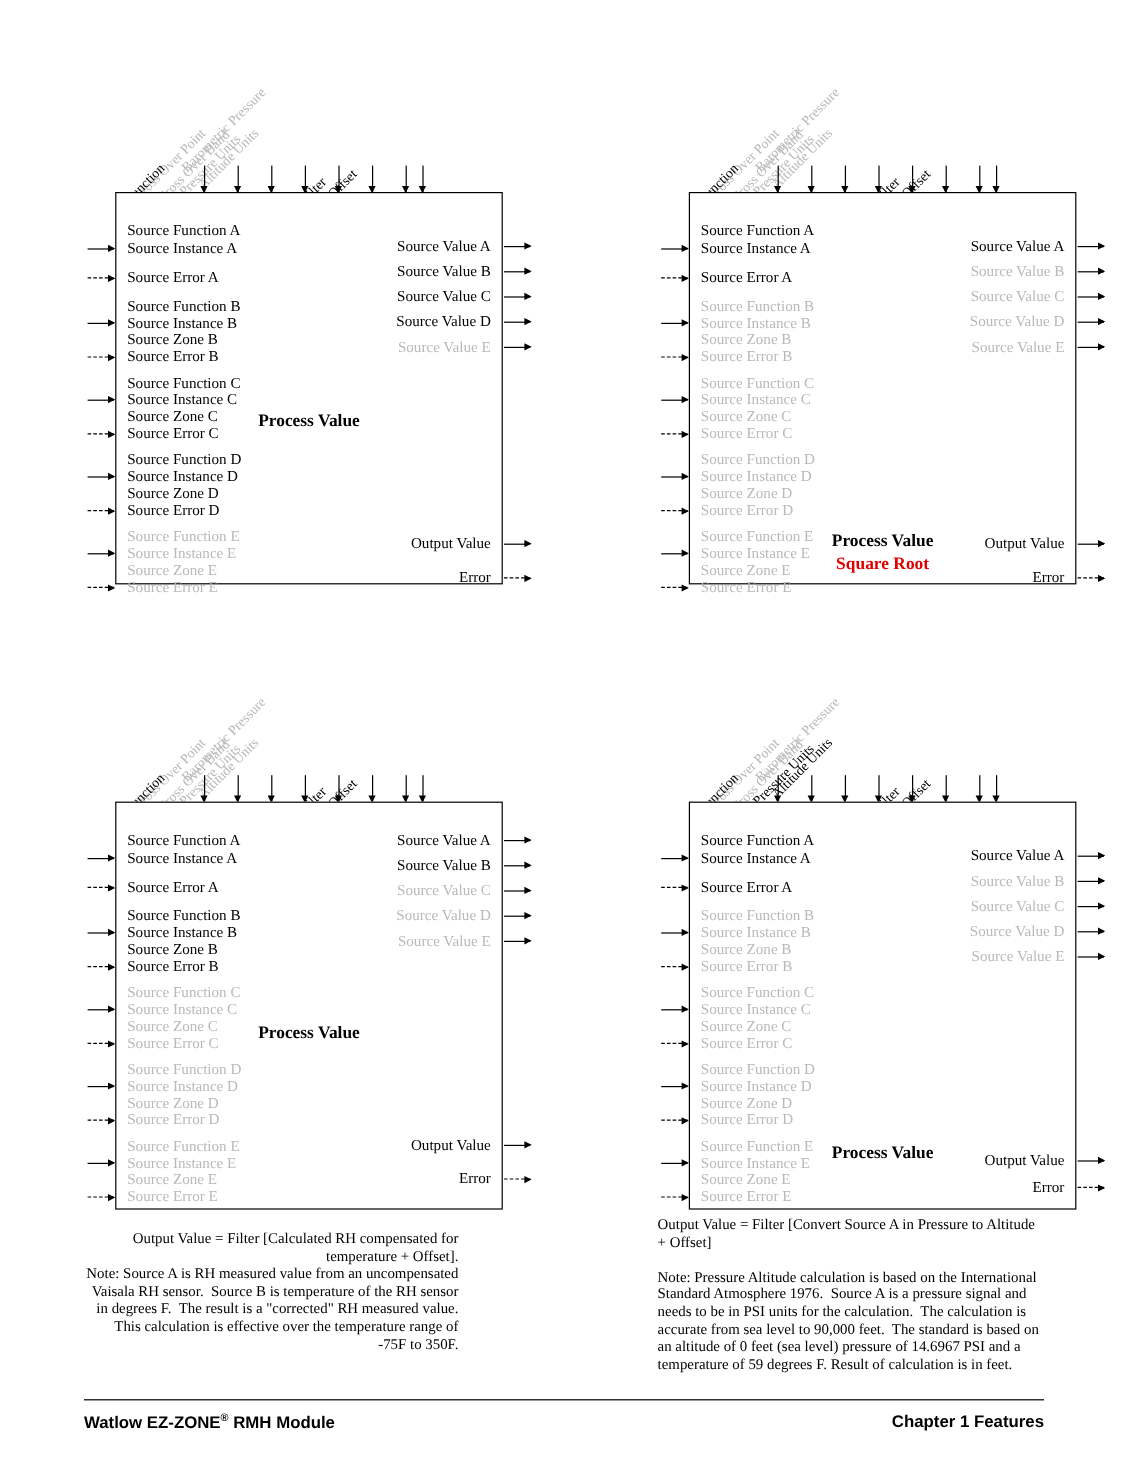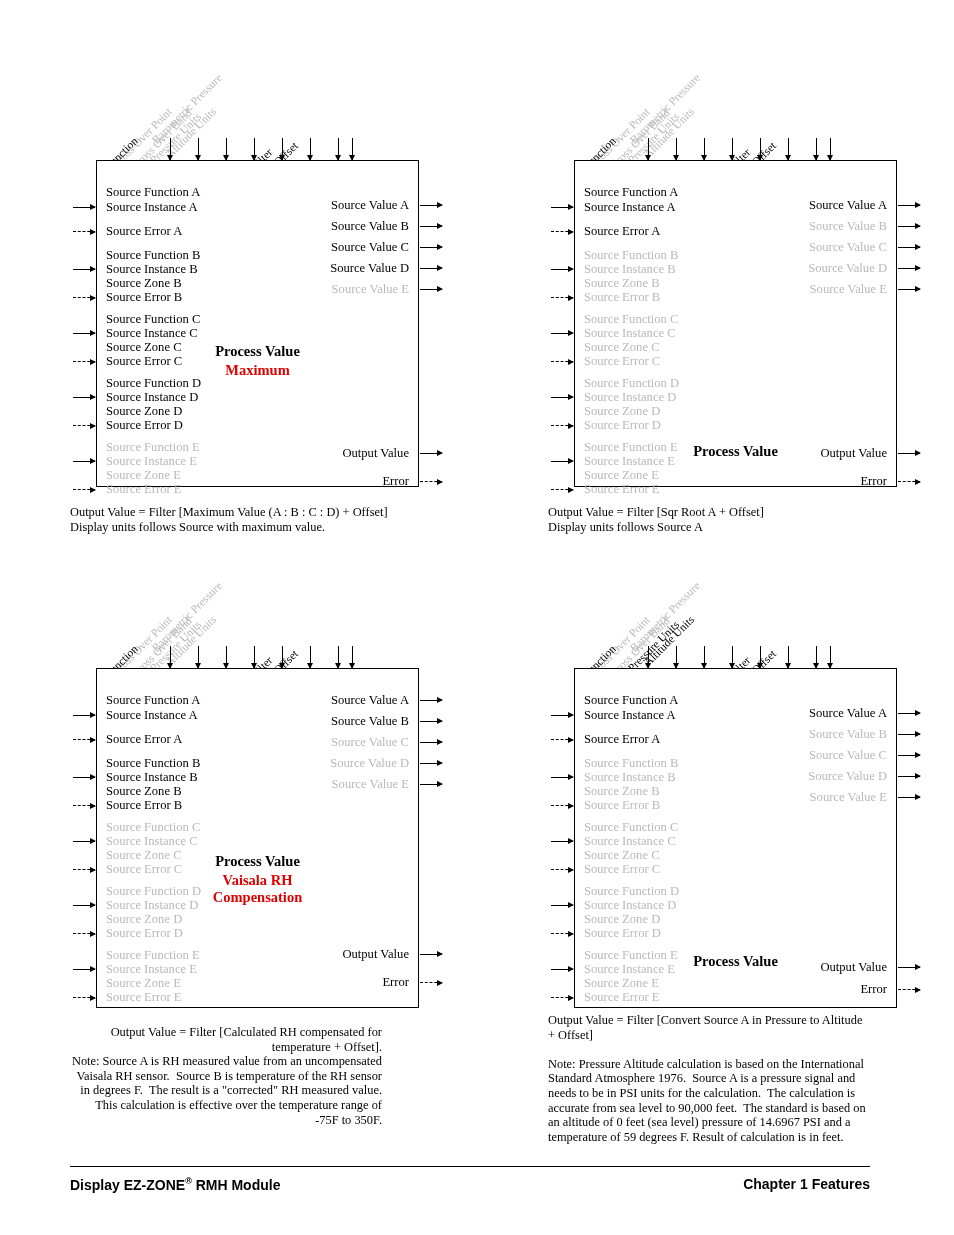--- a/index.html
+++ b/index.html
@@ -255,25 +255,22 @@
         <div class="label right" style="right:9px; top:100px;">Source Value D</div>
         <div class="outarr" style="right:-24px; top:107px;"></div>
         <div class="label right gray" style="right:9px; top:121px;">Source Value E</div>
         <div class="outarr" style="right:-24px; top:128px;"></div>
         <div class="label right" style="right:9px; top:285px;">Output Value</div>
         <div class="outarr" style="right:-24px; top:292px;"></div>
         <div class="label right" style="right:9px; top:313px;">Error</div>
         <div class="outarr dashed" style="right:-24px; top:320px;"></div>
 
         <div class="pvtitle" style="top:182px;">Process Value</div>
-        <div class="pvsub" style="top:201px;">Maximum</div>
-      </div>
-    </div>
-    <div class="caption" style="left:0; top:450px; width:330px; white-space:pre-wrap;">Output Value = Filter [Maximum Value (A : B : C : D) + Offset]
-Display units follows Source with maximum value.</div>
+      </div>
+    </div>
   </div>
 
   <div class="block q2">
     <div class="toplabels">
       <div class="dlabel" style="left:88px; top:79px;">Barometric Pressure</div>
       <div class="dlabel" style="left:102px; top:93px;">Altitude Units</div>
       <div class="dlabel" style="left:86px; top:99px;">Pressure Units</div>
       <div class="dlabel" style="left:68px; top:104px;">Cross Over Band</div>
       <div class="dlabel" style="left:48px; top:103px;">Cross Over Point</div>
       <div class="dlabel dark" style="left:41px; top:105px;">Function</div>
@@ -331,24 +328,23 @@
         <div class="label right gray" style="right:9px; top:100px;">Source Value D</div>
         <div class="outarr" style="right:-24px; top:107px;"></div>
         <div class="label right gray" style="right:9px; top:121px;">Source Value E</div>
         <div class="outarr" style="right:-24px; top:128px;"></div>
         <div class="label right" style="right:9px; top:285px;">Output Value</div>
         <div class="outarr" style="right:-24px; top:292px;"></div>
         <div class="label right" style="right:9px; top:313px;">Error</div>
         <div class="outarr dashed" style="right:-24px; top:320px;"></div>
 
         <div class="pvtitle" style="top:282px;">Process Value</div>
-      </div>
-    </div>
-    <div class="caption" style="left:0; top:450px; width:330px; white-space:pre-wrap;">Output Value = Filter [Sqr Root A + Offset]
-Display units follows Source A</div>
+        <div class="pvsub" style="top:301px;">Square Root</div>
+      </div>
+    </div>
   </div>
 
   <div class="block q3">
     <div class="toplabels">
       <div class="dlabel" style="left:88px; top:79px;">Barometric Pressure</div>
       <div class="dlabel" style="left:102px; top:93px;">Altitude Units</div>
       <div class="dlabel" style="left:86px; top:99px;">Pressure Units</div>
       <div class="dlabel" style="left:68px; top:104px;">Cross Over Band</div>
       <div class="dlabel" style="left:48px; top:103px;">Cross Over Point</div>
       <div class="dlabel dark" style="left:41px; top:105px;">Function</div>
@@ -406,22 +402,20 @@
         <div class="label right gray" style="right:9px; top:87px;">Source Value D</div>
         <div class="outarr" style="right:-24px; top:94px;"></div>
         <div class="label right gray" style="right:9px; top:108px;">Source Value E</div>
         <div class="outarr" style="right:-24px; top:115px;"></div>
         <div class="label right" style="right:9px; top:278px;">Output Value</div>
         <div class="outarr" style="right:-24px; top:285px;"></div>
         <div class="label right" style="right:9px; top:306px;">Error</div>
         <div class="outarr dashed" style="right:-24px; top:313px;"></div>
 
         <div class="pvtitle" style="top:184px;">Process Value</div>
-        <div class="pvsub" style="top:203px; white-space:pre-line; line-height:17px;">Vaisala RH
-Compensation</div>
       </div>
     </div>
     <div class="caption" style="left:0; top:462px; width:312px; white-space:pre-wrap;text-align:right;">Output Value = Filter [Calculated RH compensated for temperature + Offset].
 Note: Source A is RH measured value from an uncompensated Vaisala RH sensor.  Source B is temperature of the RH sensor in degrees F.  The result is a "corrected" RH measured value.  This calculation is effective over the temperature range of -75F to 350F.</div>
   </div>
 
   <div class="block q4">
     <div class="toplabels">
       <div class="dlabel" style="left:88px; top:79px;">Barometric Pressure</div>
       <div class="dlabel dark" style="left:102px; top:93px;">Altitude Units</div>
@@ -491,16 +485,16 @@
 
         <div class="pvtitle" style="top:284px;">Process Value</div>
       </div>
     </div>
     <div class="caption" style="left:0; top:450px; width:318px; white-space:pre-wrap;">Output Value = Filter [Convert Source A in Pressure to Altitude + Offset]
 
 Note: Pressure Altitude calculation is based on the International Standard Atmosphere 1976.  Source A is a pressure signal and needs to be in PSI units for the calculation.  The calculation is accurate from sea level to 90,000 feet.  The standard is based on an altitude of 0 feet (sea level) pressure of 14.6967 PSI and a temperature of 59 degrees F. Result of calculation is in feet.</div>
   </div>
 
   <div class="footrule"></div>
-  <div class="footer foot-left"><span>Display EZ-ZONE</span><span class="sup">®</span><span> RMH Module</span></div>
+  <div class="footer foot-left"><span>Watlow EZ-ZONE</span><span class="sup">®</span><span> RMH Module</span></div>
   <div class="footer foot-right">Chapter 1 Features</div>
 
 </div>
 
 </body></html>

